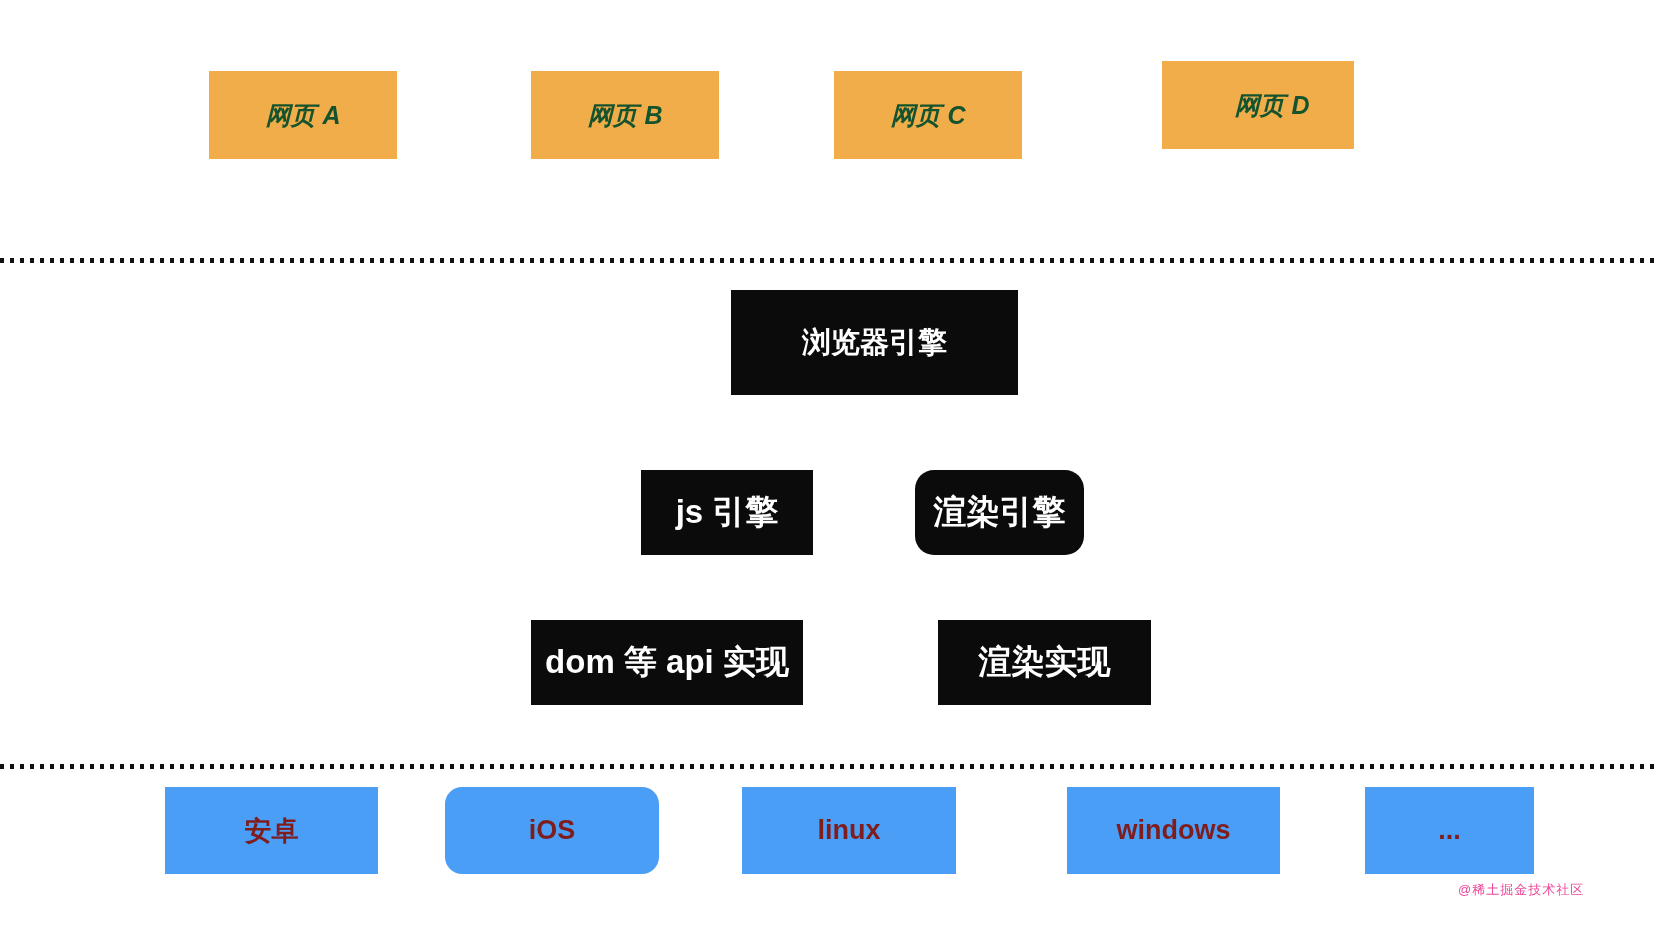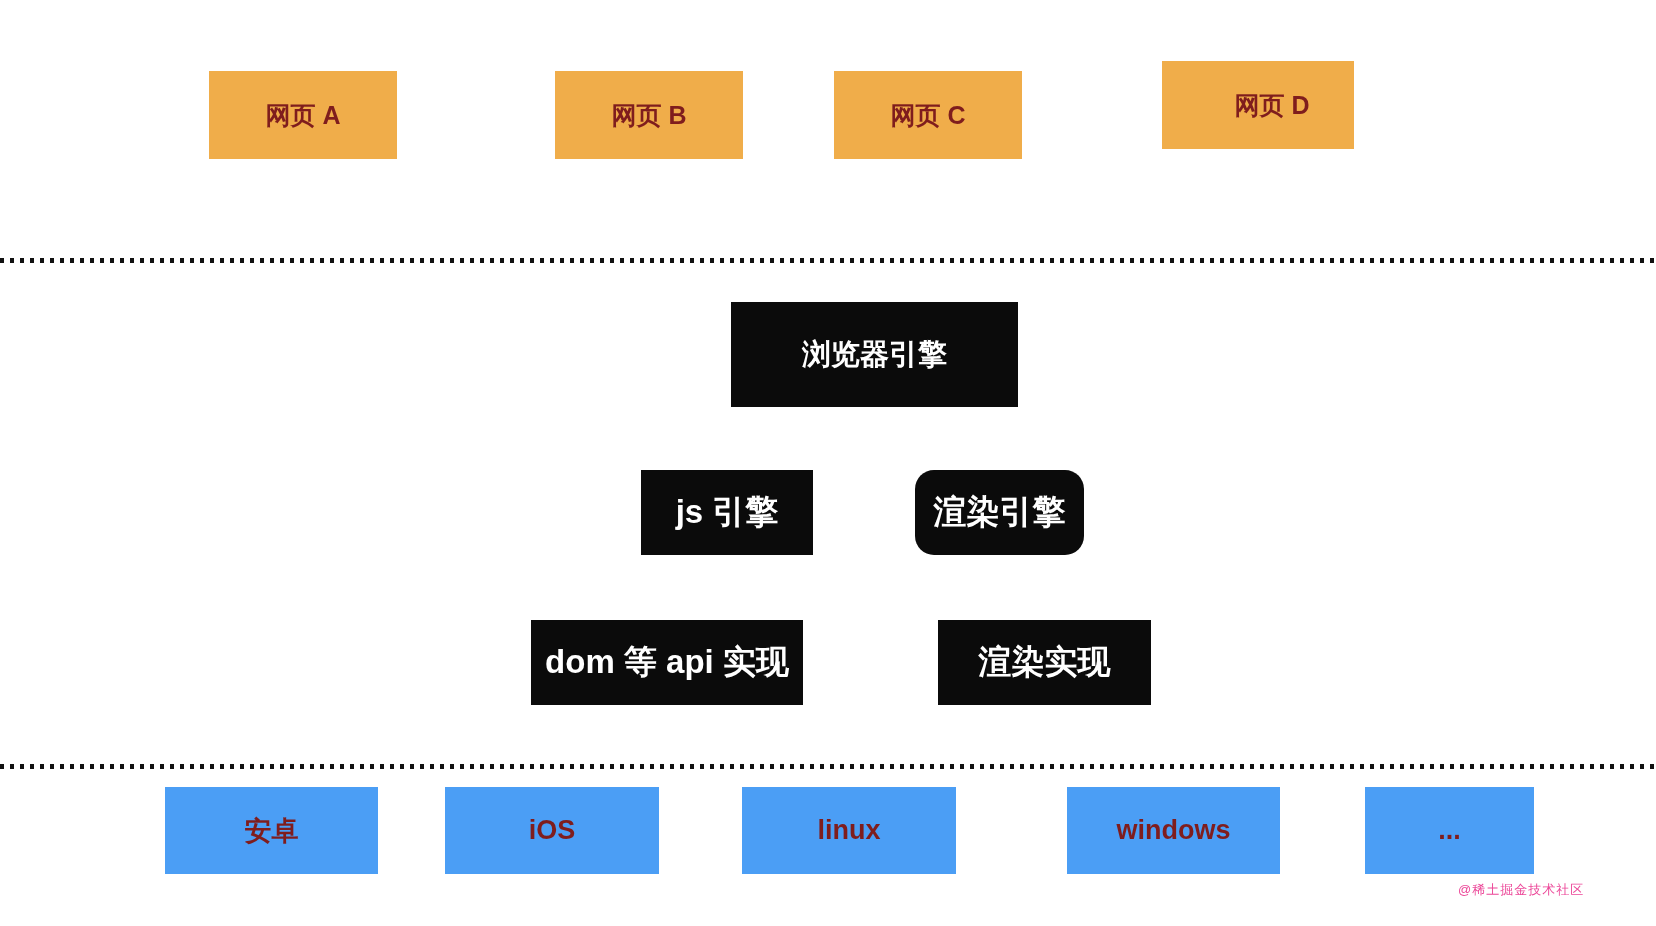--- a/index.html
+++ b/index.html
@@ -19,22 +19,23 @@
     position: absolute;
     display: flex;
     align-items: center;
     justify-content: center;
     font-weight: bold;
     text-align: center;
     box-sizing: border-box;
   }
   .webpage-box {
     background: #f0ad4a;
-    color: #7f1d1d;
+    color: #14532d;
     font-size: 25px;
+    font-style: italic;
   }
   .engine-box {
     background: #0b0b0b;
     color: #ffffff;
     font-size: 33px;
   }
   .engine-box.main {
     font-size: 29px;
   }
   .os-box {
@@ -61,33 +62,33 @@
   }
 </style>
 </head>
 <body>
 
 <div class="canvas">
 
   <div class="box webpage-box" style="left:209px; top:71px; width:188px; height:88px;">
     <span>网页 A</span>
   </div>
-  <div class="box webpage-box" style="left:555px; top:71px; width:188px; height:88px;">
+  <div class="box webpage-box" style="left:531px; top:71px; width:188px; height:88px;">
     <span>网页 B</span>
   </div>
   <div class="box webpage-box" style="left:834px; top:71px; width:188px; height:88px;">
     <span>网页 C</span>
   </div>
   <div class="box webpage-box" style="left:1162px; top:61px; width:192px; height:88px;padding-left:28px;">
     <span>网页 D</span>
   </div>
 
   <div class="dotted-line" style="top:258px;"></div>
 
-  <div class="box engine-box main" style="left:731px; top:302px; width:287px; height:105px;">
+  <div class="box engine-box main" style="left:731px; top:290px; width:287px; height:105px;">
     <span>浏览器引擎</span>
   </div>
 
   <div class="box engine-box" style="left:641px; top:470px; width:172px; height:85px;">
     <span>js 引擎</span>
   </div>
   <div class="box engine-box" style="left:915px; top:470px; width:169px; height:85px;border-radius:19px;">
     <span>渲染引擎</span>
   </div>
 
@@ -96,21 +97,21 @@
   </div>
   <div class="box engine-box" style="left:938px; top:620px; width:213px; height:85px;text-align:center;">
     <span>渲染实现</span>
   </div>
 
   <div class="dotted-line" style="top:764px;"></div>
 
   <div class="box os-box" style="left:165px; top:787px; width:213px; height:87px;">
     <span>安卓</span>
   </div>
-  <div class="box os-box" style="left:445px; top:787px; width:214px; height:87px;">
+  <div class="box os-box" style="left:445px; top:787px; width:214px; height:87px;border-radius:17px;">
     <span>iOS</span>
   </div>
   <div class="box os-box" style="left:742px; top:787px; width:214px; height:87px;">
     <span>linux</span>
   </div>
   <div class="box os-box" style="left:1067px; top:787px; width:213px; height:87px;">
     <span>windows</span>
   </div>
   <div class="box os-box" style="left:1365px; top:787px; width:169px; height:87px;">
     <span>...</span>

